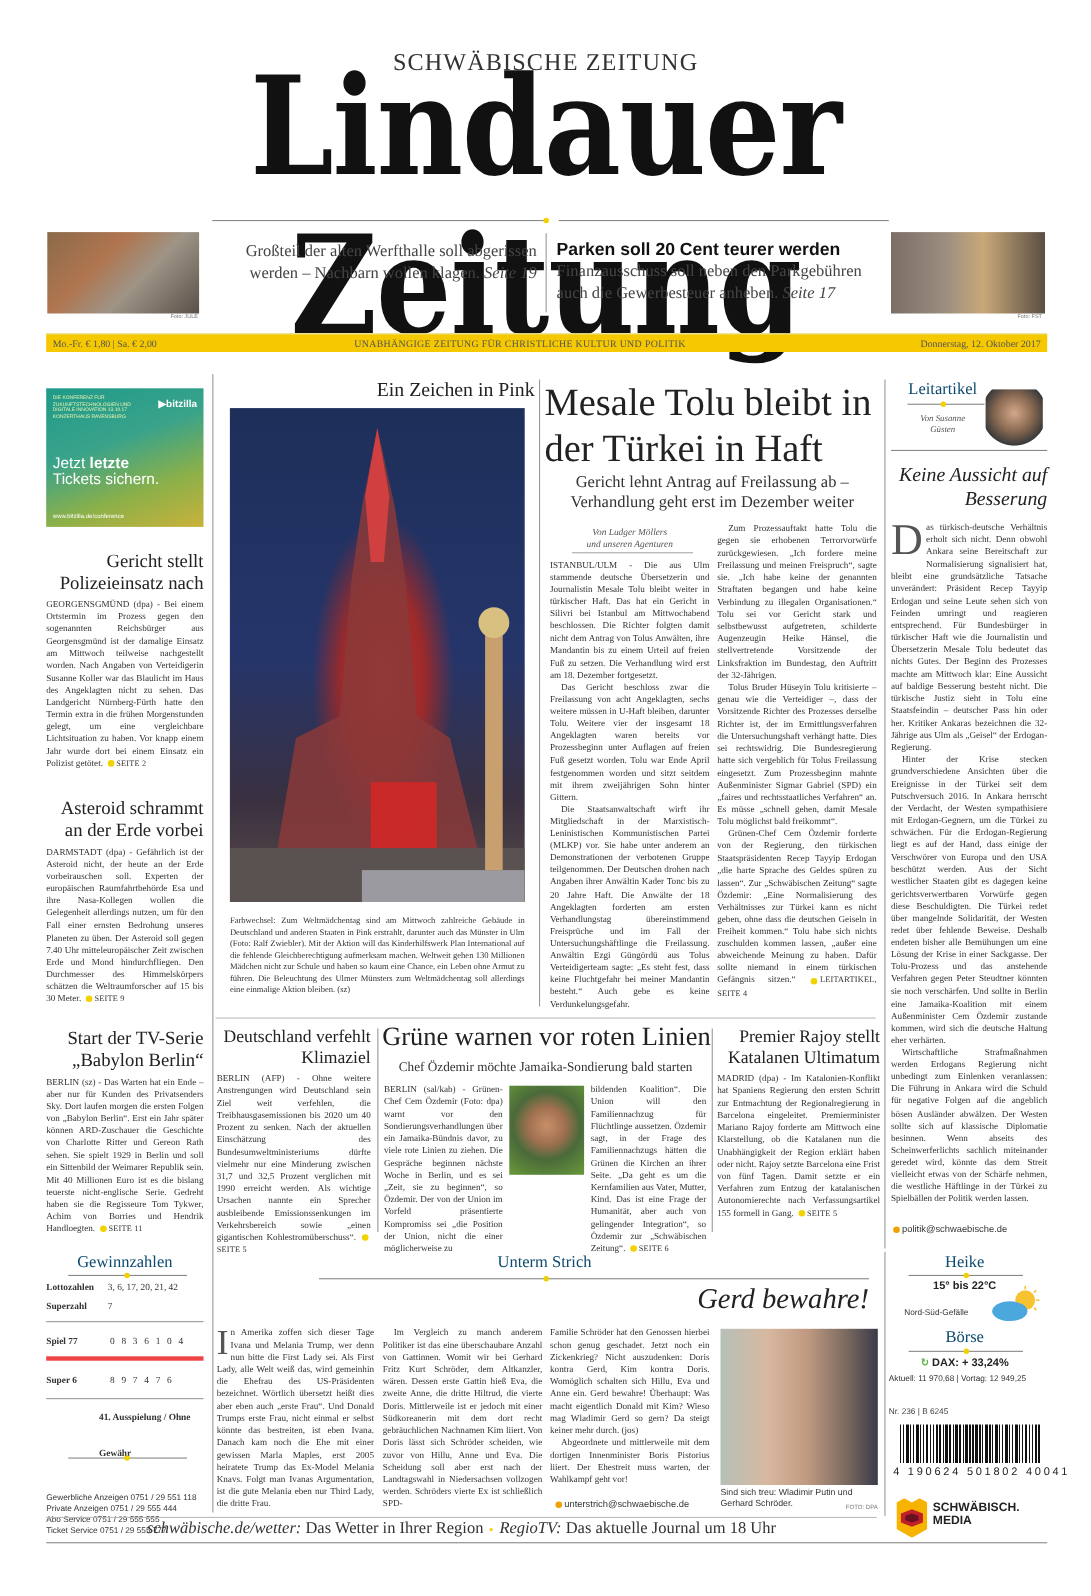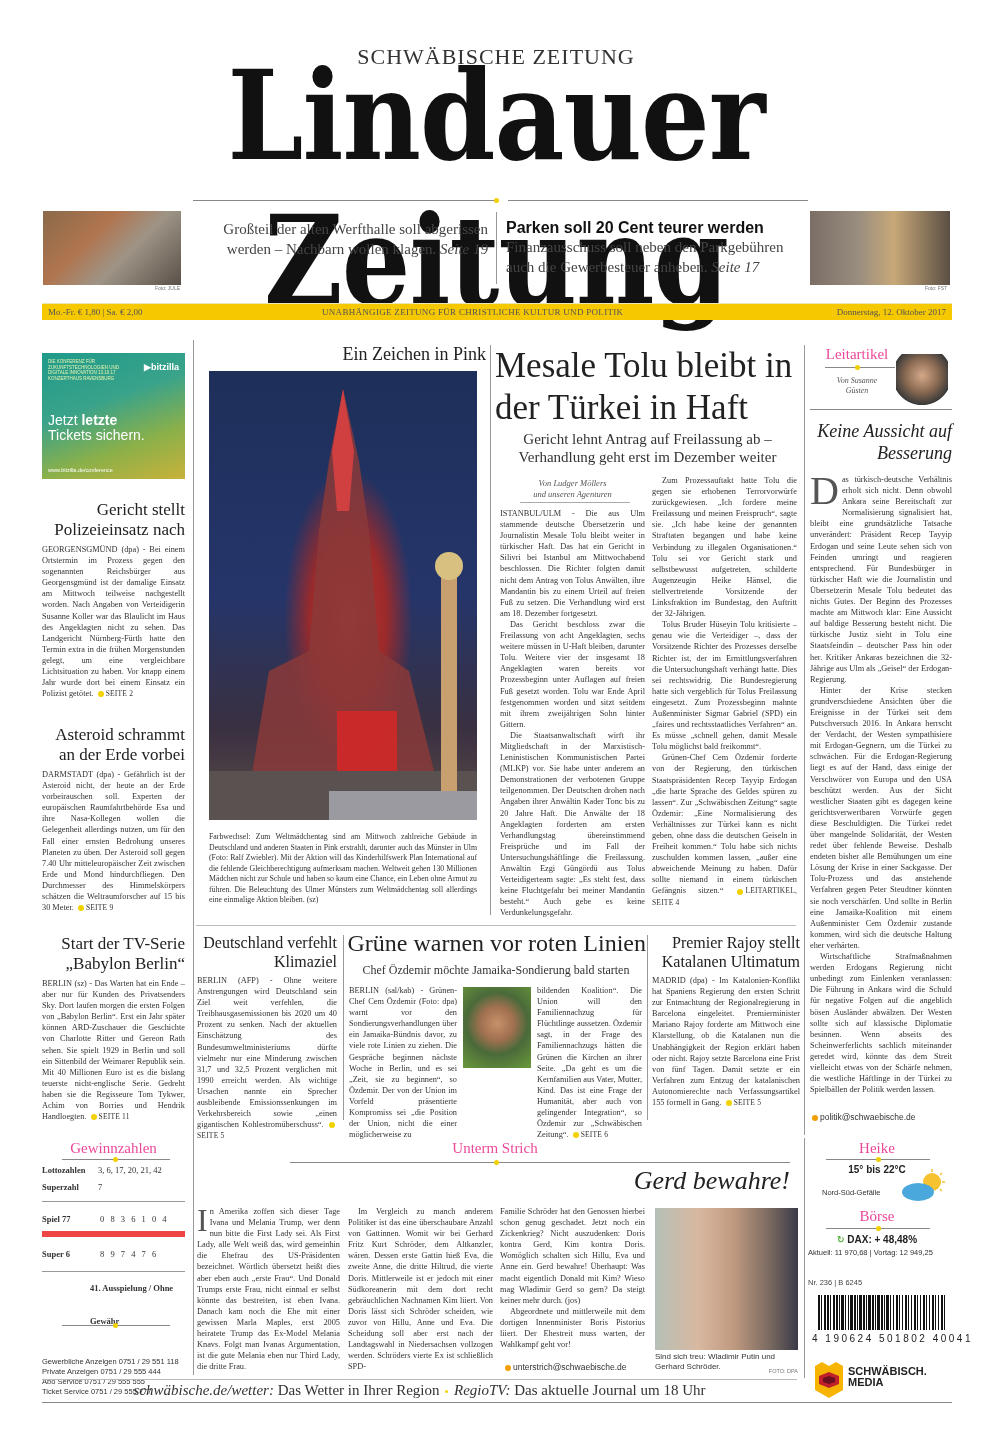--- a/index.html
+++ b/index.html
@@ -9,21 +9,21 @@
   .serif { font-family: "Liberation Serif", "DejaVu Serif", serif; }
   .sans { font-family: "Liberation Sans", "DejaVu Sans", sans-serif; }
   .cond { font-family: "Liberation Sans", "DejaVu Sans", sans-serif; font-stretch: condensed; }
   .body-text { font-size: 8.3px; line-height: 11.1px; text-align: justify; hyphens: auto; color: #333; }
   .body-text p { text-indent: 0; }
   .body-text p + p { text-indent: 10px; }
   .kicker-dot { display:inline-block; width:6px; height:6px; border-radius:50%; background:#f2d200; margin: 0 2px; vertical-align: middle; }
   .ref { font-size: 7.5px; letter-spacing: 0.2px; }
   .vrule { position: absolute; width: 1px; background: #999; }
   .hrule { position: absolute; height: 1px; background: #888; }
-  .section-title { text-align:center; font-size: 15px; color:#ec4899; }
+  .section-title { text-align:center; font-size: 15px; color:#0c4a6e; }
   .divider-dot { position:absolute; width:5px; height:5px; border-radius:50%; background:#f0d000; }
   h2.hl { font-weight: normal; text-align: right; color: #222; }
 
   
   #masthead-sub { left:0; width:992px; top:44px; text-align:center; font-size:22px; letter-spacing:1px; color:#333; }
   #masthead-title { left:0; width:992px; top:62px; text-align:center; font-size:108px; font-weight:bold; letter-spacing:-1px; color:#111; font-family: "DejaVu Serif", serif; transform: scaleY(1.15); }
 
   
   .teaser-img { position:absolute; background: linear-gradient(135deg,#8b6a4a 0%,#b0754f 35%,#9e9486 60%,#5a5048 100%); }
   .teaser-head { font-family: "Liberation Sans", sans-serif; font-weight:bold; font-size:16px; color:#111; }
@@ -110,21 +110,21 @@
   <h2 class="hl" style="font-size:17px;line-height:20px;margin-bottom:4px;">Start der TV-Serie „Babylon Berlin“</h2>
   <div class="body-text"><span>BERLIN (sz) - Das Warten hat ein Ende – aber nur für Kunden des Privatsenders Sky. Dort laufen morgen die ersten Folgen von „Babylon Berlin“. Erst ein Jahr später können ARD-Zuschauer die Geschichte von Charlotte Ritter und Gereon Rath sehen. Sie spielt 1929 in Berlin und soll ein Sittenbild der Weimarer Republik sein. Mit 40 Millionen Euro ist es die bislang teuerste nicht-englische Serie. Gedreht haben sie die Regisseure Tom Tykwer, Achim von Borries und Hendrik Handloegten.</span> <span class="kicker-dot"></span><span class="ref">SEITE 11</span></div>
 </div>
 
 <div class="abs section-title serif" style="left:42px;top:1140px;width:143px;">Gewinnzahlen</div>
 <div class="hrule" style="left:62px;top:1159px;width:108px;"></div>
 <div class="divider-dot" style="left:113px;top:1157px;"></div>
 <div class="abs serif" style="left:42px;top:1165px;width:143px;font-size:8.5px;color:#333;">
   <div style="height:17px;"><b style="display:inline-block;width:56px;">Lottozahlen</b><span>3, 6, 17, 20, 21, 42</span></div>
   <div style="height:20px;border-bottom:1px solid #999;"><b style="display:inline-block;width:56px;">Superzahl</b><span>7</span></div>
-  <div style="height:35px;line-height:35px;border-bottom:6px solid #ef4444;"><b style="display:inline-block;width:58px;">Spiel 77</b><span style="letter-spacing:2px;">0 8 3 6 1 0 4</span></div>
+  <div style="height:35px;line-height:35px;border-bottom:4px solid #ef4444;"><b style="display:inline-block;width:58px;">Spiel 77</b><span style="letter-spacing:2px;">0 8 3 6 1 0 4</span></div>
   <div style="height:35px;line-height:35px;border-bottom:1px solid #999;"><b style="display:inline-block;width:58px;">Super 6</b><span style="letter-spacing:2px;">8 9 7 4 7 6</span></div>
   <div style="height:33px;line-height:33px;margin-left:48px;"><b>41. Ausspielung / Ohne Gewähr</b></div>
 </div>
 <div class="hrule" style="left:62px;top:1325px;width:108px;"></div>
 <div class="divider-dot" style="left:113px;top:1323px;"></div>
 <div class="abs cond" style="left:42px;top:1331px;width:148px;font-size:7.5px;line-height:10px;color:#333;margin-top:26px;">
   <div><span>Gewerbliche Anzeigen</span> <span>0751 / 29 551 118</span></div>
   <div><span>Private Anzeigen</span> <span>0751 / 29 555 444</span></div>
   <div><span>Abo Service</span> <span>0751 / 29 555 555</span></div>
   <div><span>Ticket Service</span> <span>0751 / 29 555 777</span></div>
@@ -239,21 +239,21 @@
       <line x1="32" y1="1" x2="32" y2="4"></line>
       <line x1="42" y1="5" x2="40" y2="7"></line>
       <line x1="45" y1="14" x2="42" y2="14"></line>
       <line x1="42" y1="23" x2="40" y2="21"></line>
     </g>
   <ellipse cx="18" cy="24" rx="16" ry="9" fill="#4aa8dc"></ellipse>
 </svg>
 <div class="abs section-title serif" style="left:812px;top:1208px;width:130px;">Börse</div>
 <div class="hrule" style="left:826px;top:1228px;width:104px;"></div>
 <div class="divider-dot" style="left:876px;top:1226px;"></div>
-<div class="abs cond" style="left:812px;top:1234px;width:130px;text-align:center;font-size:10px;font-weight:bold;"><span style="color:#5ab040;">↻</span> <span>DAX: + 48,48%</span></div>
+<div class="abs cond" style="left:812px;top:1234px;width:130px;text-align:center;font-size:10px;font-weight:bold;"><span style="color:#5ab040;">↻</span> <span>DAX: + 33,24%</span></div>
 <div class="abs cond" style="left:808px;top:1248px;width:150px;font-size:7.5px;color:#333;"><span>Aktuell: 11 970,68</span> | <span>Vortag: 12 949,25</span></div>
 
 <div class="abs sans" style="left:808px;top:1278px;font-size:7.5px;color:#444;">Nr. 236 | B 6245</div>
 <div id="barcode" class="abs"></div>
 <div id="barcode-digits" class="abs">4 190624 501802  40041</div>
 
 <svg class="abs" style="left:815px;top:1362px;" width="28" height="36" viewBox="0 0 28 36">
   <polygon points="0,4 7,0 14,4 21,0 28,4 28,28 14,36 0,28" fill="#f6b400"></polygon>
   <polygon points="4,14 14,10 24,14 24,22 14,26 4,22" fill="#c0202a"></polygon>
   <polygon points="8,16 14,14 20,16 20,20 14,22 8,20" fill="#6a1020"></polygon>

